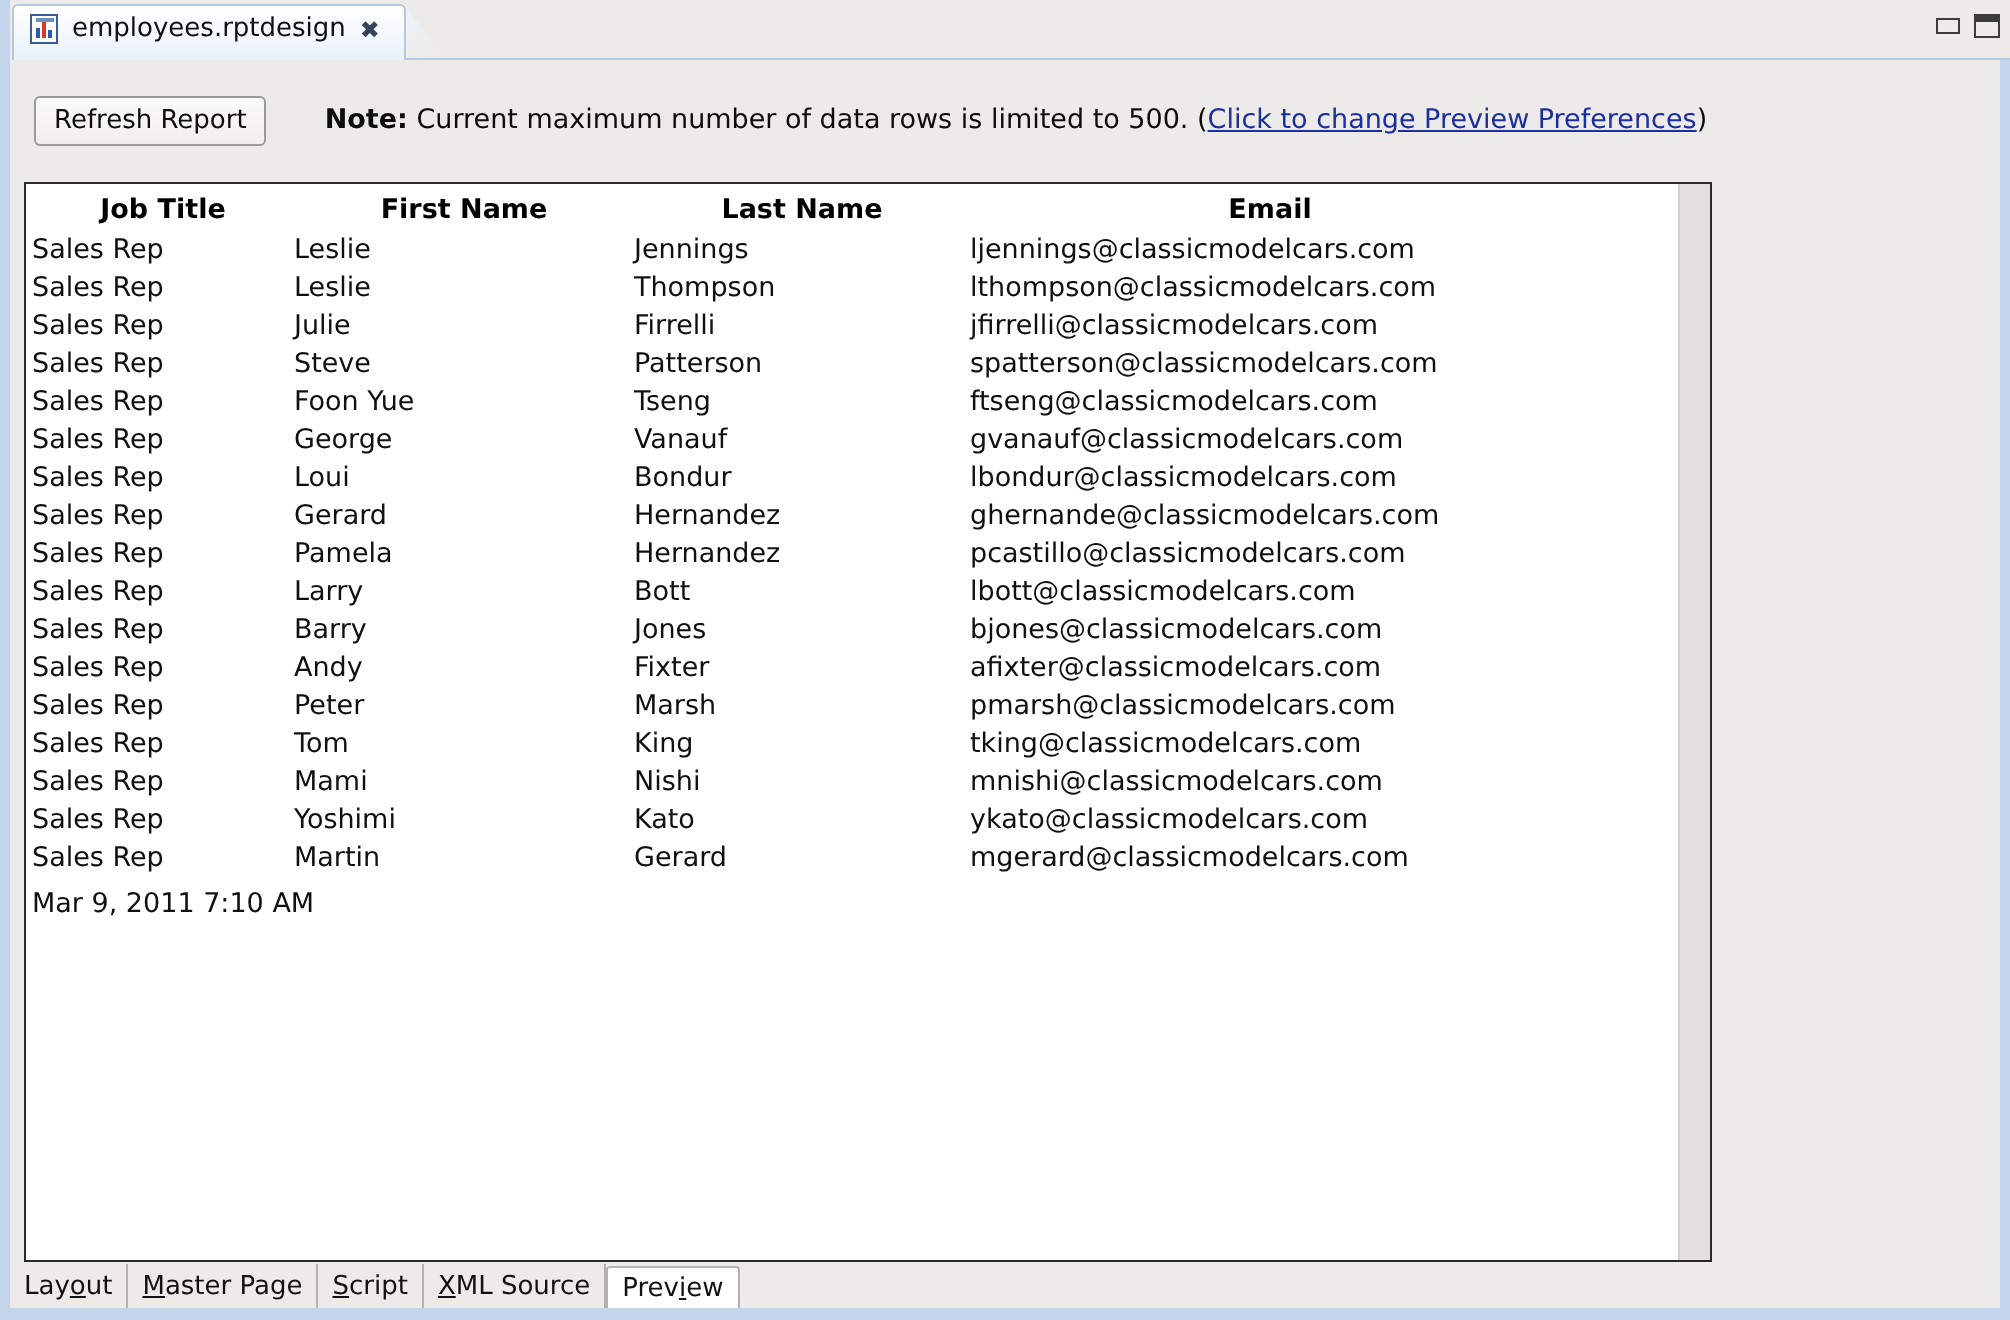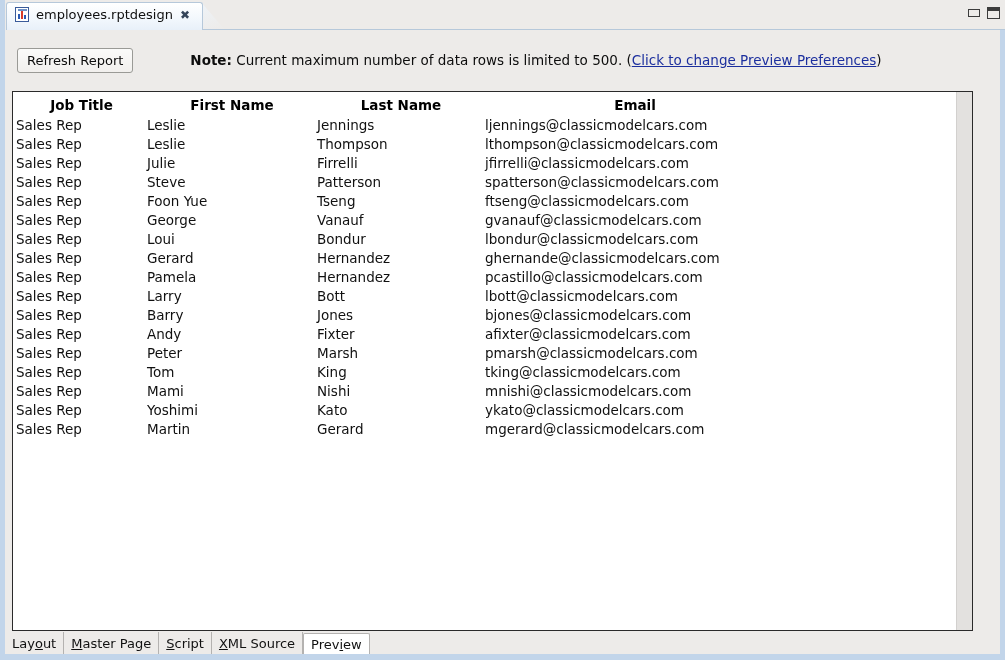--- a/index.html
+++ b/index.html
@@ -74,21 +74,21 @@
   .doc-icon .b2 { left: 5px;  height: 8px; background: #d83b2a; }
   .doc-icon .b3 { left: 8px;  height: 4px; background: #2a5bb5; }
   .doc-icon .hdr { position: absolute; top: 1px; left: 2px; width: 9px; height: 2px; background: #6d8fc4; }
   .wmin-box { position:absolute; right:25px; top:9px; width:12px; height:8px; border:1.5px solid #3c3c3c; }
   .wmax-box { position:absolute; right:5px;  top:7px;  width:13px; height:12px; border:1.5px solid #3c3c3c; }
   .wmax-box::after { content:""; position:absolute; left:0; top:0; right:0; height:3px; background:#3c3c3c; }
 
   
   .toolbar {
     position: absolute; left: 5px; top: 36px; width: 995px; height: 48px;
-    display: flex; align-items: center; gap: 28px;
+    display: flex; align-items: center;
   }
   .refresh-btn {
     margin-left: 12px;
     height: 25px;
     padding: 0 9px;
     font-family: "DejaVu Sans", "Liberation Sans", sans-serif;
     font-size: 13px;
     color: #0d0d0d;
     background: linear-gradient(to bottom, #fbfbfa 0%, #f1efed 100%);
     border: 1px solid #9a9a96;
@@ -105,21 +105,21 @@
   .note b { font-weight: bold; }
   .note a {
     color: #1c2f9e;
     text-decoration: underline;
     cursor: pointer;
   }
 
   
   .report-panel {
     position: absolute; left: 12px; top: 91px;
-    width: 961px; height: 540px;
+    width: 844px; height: 540px;
     background: #ffffff;
     border: 1px solid #2a2a2a;
     overflow: hidden;
   }
   .scroll-track {
     position: absolute; right: 0; top: 0; width: 16px; height: 100%;
     background: #e3e1df;
     border-left: 1px solid #d2d0ce;
   }
 
@@ -331,20 +331,21 @@
           </tr>
           <tr>
             <td class="c-job">Sales Rep</td>
             <td class="c-first">Martin</td>
             <td class="c-last">Gerard</td>
             <td class="c-email">mgerard@classicmodelcars.com</td>
           </tr>
         </tbody>
     </table>
 
+    <div class="timestamp">Mar 9, 2011 7:10 AM</div>
   </div>
 
   <div class="bottom-tabs">
       <div class="btab">
         <span>Lay</span>
         <u>o</u>
         <span>ut</span>
       </div>
       <div class="btab">
         <span></span>

